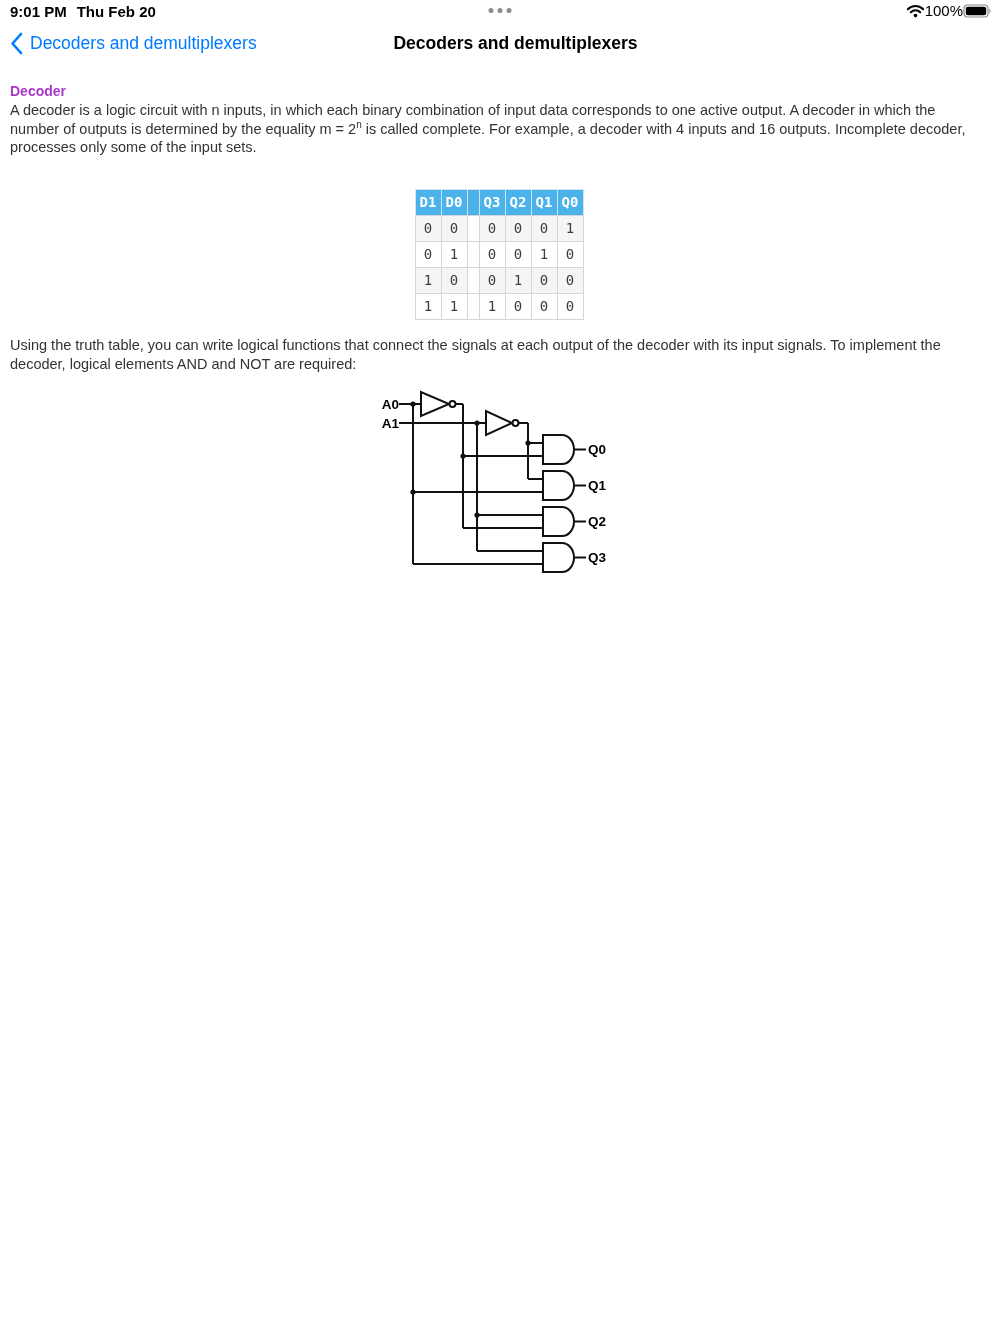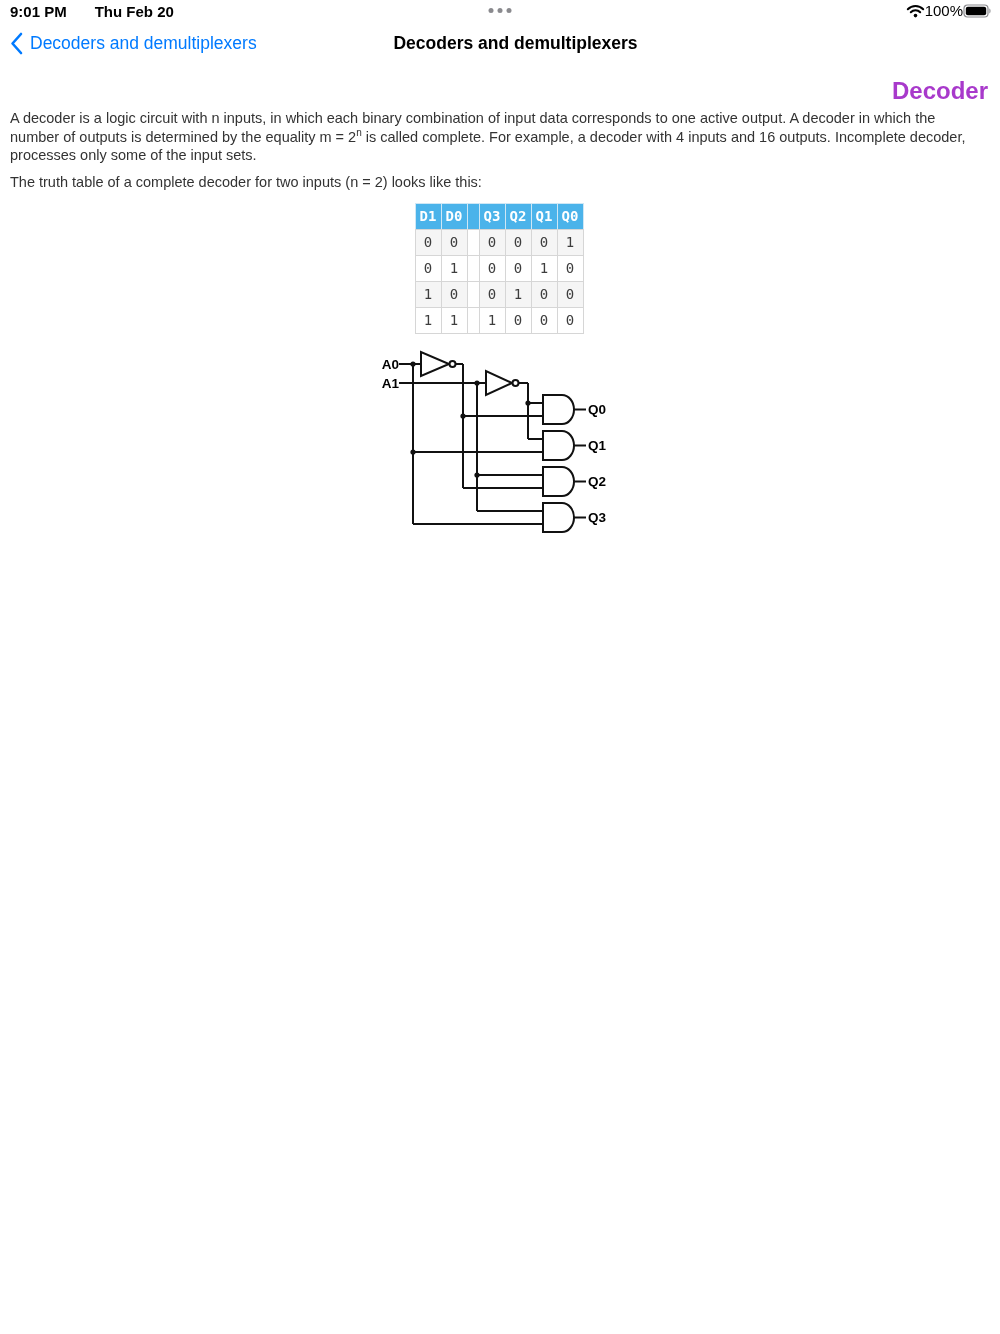--- a/index.html
+++ b/index.html
@@ -16,46 +16,46 @@
   body{
     width:1000px;height:1334px;background:#ffffff;
     font-family:"Liberation Sans", sans-serif;color:var(--ink);
     overflow:hidden;
   }
   
   .status-bar{
     position:relative;height:24px;padding:3px 10px 0 10px;
     font-size:15px;font-weight:600;color:#000;
   }
-  .status-left{position:absolute;left:10px;top:3px;display:flex;gap:28px;}
+  .status-left{position:absolute;left:10px;top:3px;display:flex;gap:10px;}
   .status-center{
     position:absolute;left:50%;top:8px;transform:translateX(-50%);
     display:flex;gap:4px;align-items:center;
   }
   .status-center .dot{width:5px;height:5px;border-radius:50%;background:#8a8a8e;display:block;}
   .status-right{position:absolute;right:8px;top:2px;display:flex;align-items:center;}
   .status-right .pct{font-weight:500;}
   
   .nav-bar{position:relative;height:38px;display:flex;align-items:center;justify-content:center;padding-left:31px;}
   .back-button{
     position:absolute;left:10px;top:0;height:38px;display:flex;align-items:center;gap:7px;
     color:var(--blue);font-size:17.5px;cursor:pointer;
   }
   .nav-title{font-size:17.5px;font-weight:700;color:#000;}
   
   .content{padding:0 12px 0 10px;font-size:14.5px;line-height:18.8px;}
   .decoder-heading{
-    text-align:right;color:var(--purple);
-    font-size:24px;font-weight:700;margin:20px 0 0 0;
-  }
-  .content p{margin:8px 0;}
+    text-align:left;color:var(--purple);
+    font-size:14px;font-weight:700;margin:20px 0 0 0;
+  }
+  .content p{margin:0 0;}
   sup{font-size:10px;line-height:0;}
   
   .truth-table{
-    border-collapse:collapse;margin:11px auto 16px auto;
+    border-collapse:collapse;margin:32px auto 16px auto;
     font-family:"DejaVu Sans Mono", monospace;font-size:14px;color:#3d3d3d;
   }
   .truth-table th,.truth-table td{
     border:1px solid var(--tbl-border);
     width:26px;min-width:26px;height:26px;padding:0;text-align:center;
   }
   .truth-table th{
     background:var(--th-bg);color:#ffffff;font-weight:700;font-size:14px;
     border-color:#cfe7f5;border-bottom-color:var(--tbl-border);
   }
@@ -116,21 +116,20 @@
       <span>Decoders and demultiplexers</span>
     </div>
     <div class="nav-title">Decoders and demultiplexers</div>
   </nav>
 
   <main class="content">
     <h2 class="decoder-heading">Decoder</h2>
 
     <p><span>A decoder is a logic circuit with n inputs, in which each binary combination of input data corresponds to one active output. A decoder in which the number of outputs is determined by the equality m = 2</span><sup>n</sup><span> is called complete. For example, a decoder with 4 inputs and 16 outputs. Incomplete decoder, processes only some of the input sets.</span></p>
 
-    <p>The truth table of a complete decoder for two inputs (n = 2) looks like this:</p>
 
     <table class="truth-table">
       <thead>
         <tr>
             <th>D1</th>
             <th>D0</th>
             <th class="spacer"></th>
             <th>Q3</th>
             <th>Q2</th>
             <th>Q1</th>
@@ -171,20 +170,21 @@
             <td class="spacer"></td>
             <td>1</td>
             <td>0</td>
             <td>0</td>
             <td>0</td>
           </tr>
         </tbody>
     </table>
 
 
+    <p>Using the truth table, you can write logical functions that connect the signals at each output of the decoder with its input signals. To implement the decoder, logical elements AND and NOT are required:</p>
 
     <svg class="circuit" width="250" height="195" viewBox="0 0 250 195">
       <g>
 
         <path class="wire" d="M25 14 H47"></path>
         <path class="wire" d="M39 14 V174"></path>
         <path class="wire" d="M39 102 H169"></path>
         <path class="wire" d="M39 174 H169"></path>
 
         <path class="wire" d="M81.5 14 H89"></path>

